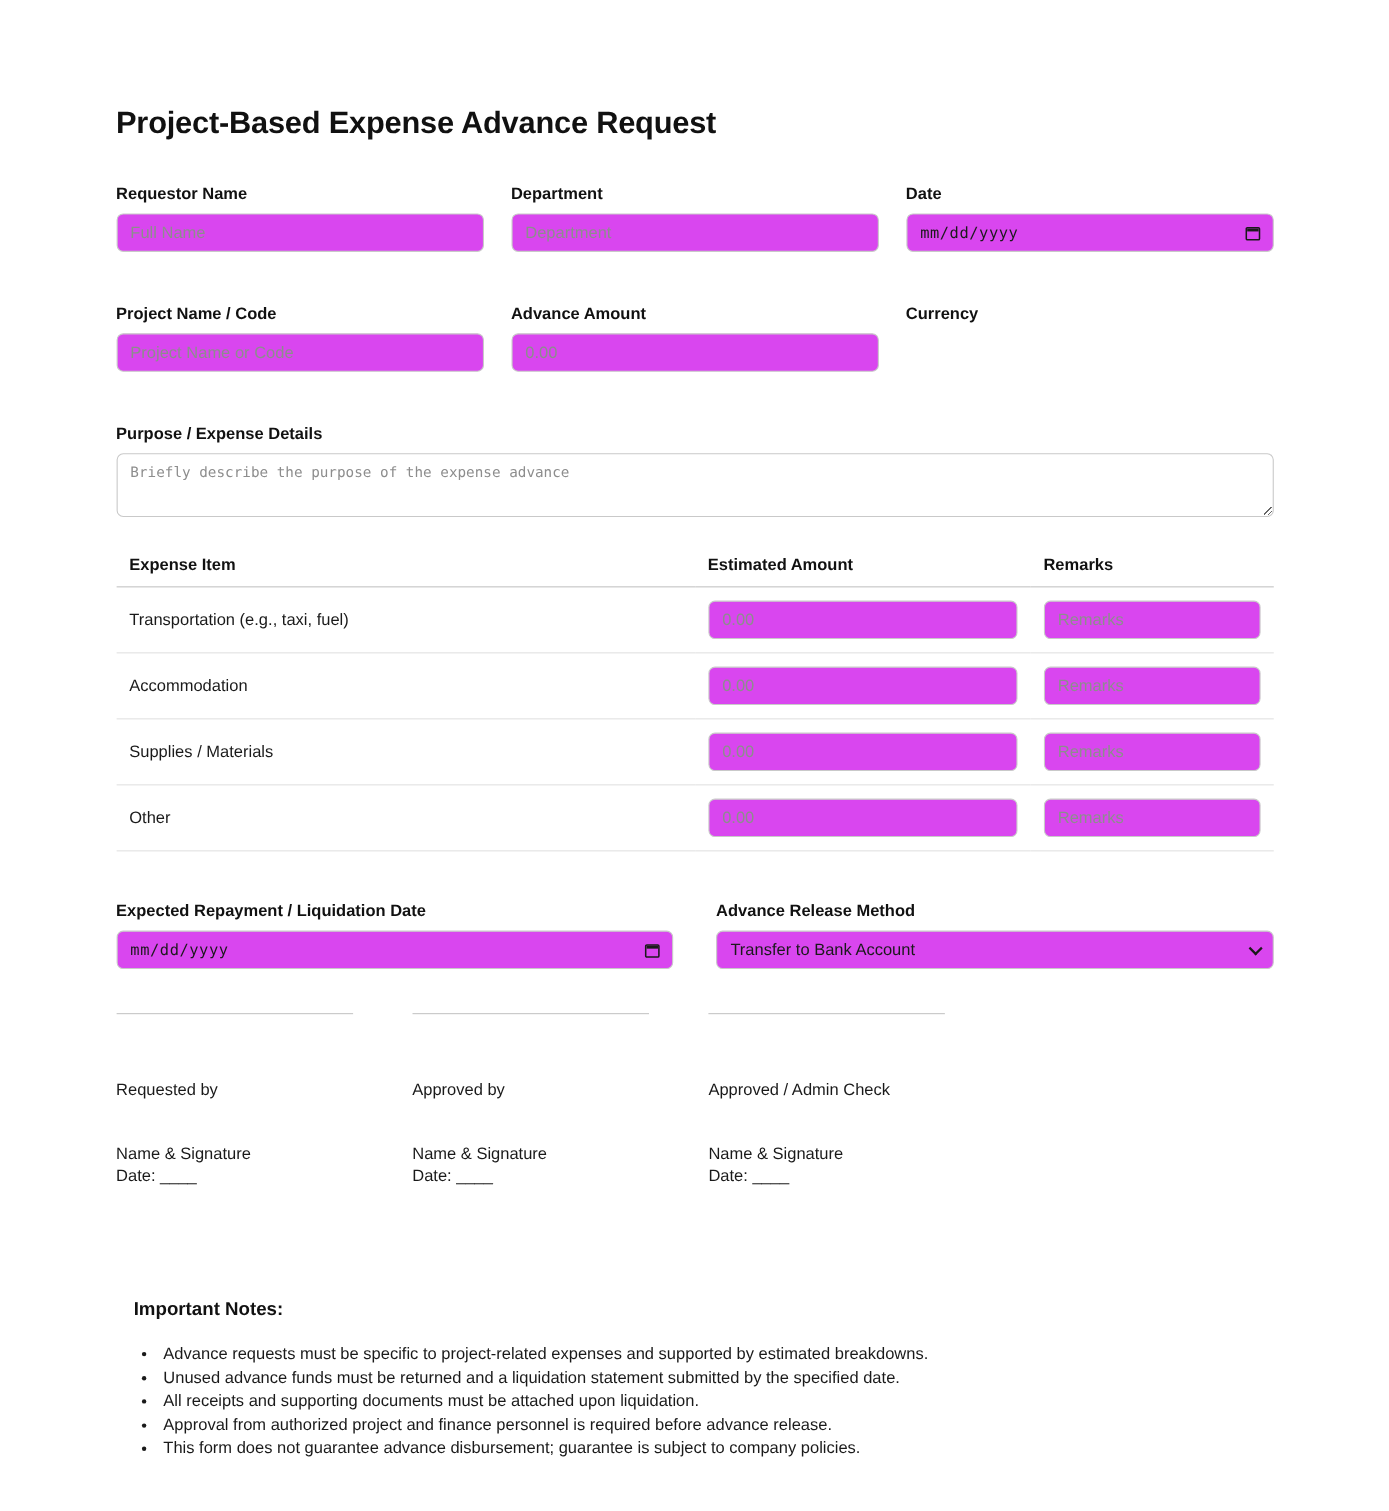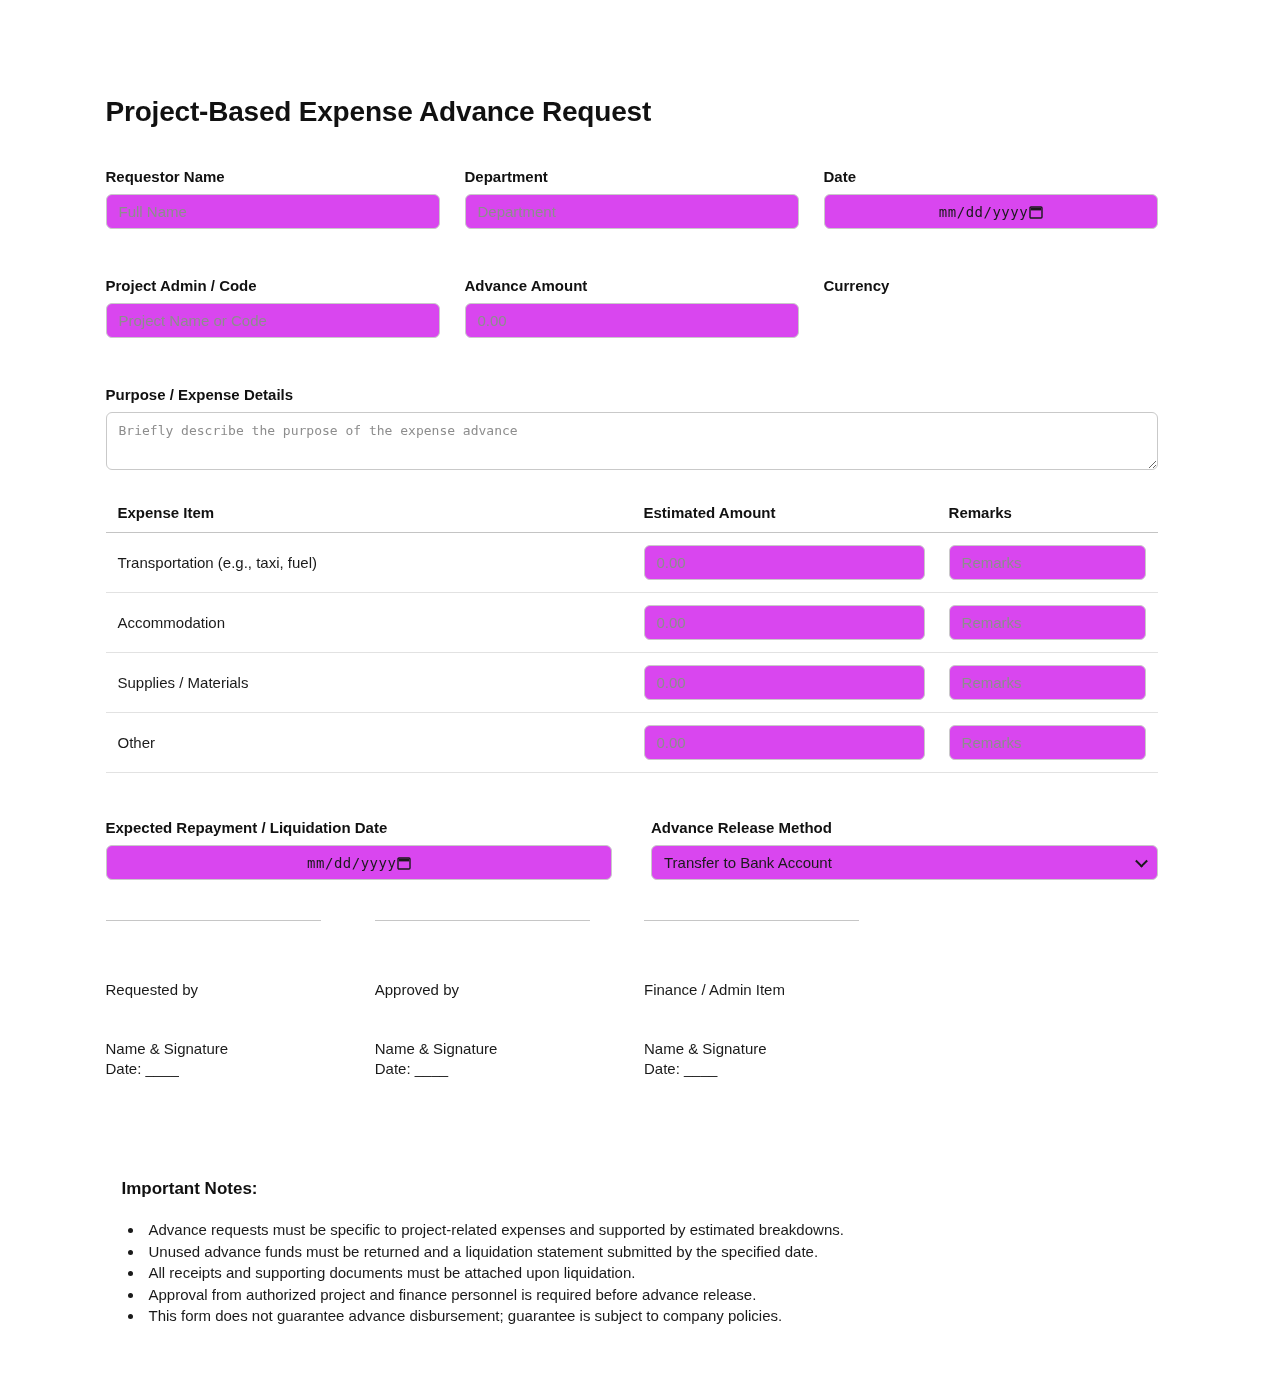--- a/index.html
+++ b/index.html
@@ -44,21 +44,21 @@
     font-size: 15px;
     color: #1a1a1a;
     padding: 0 12px;
     outline: none;
   }
   .text-input::placeholder, .cell-input::placeholder { color: #8d8d8d; opacity: 1; }
   
   .date-input {
     display: flex;
     align-items: center;
-    justify-content: center;
+    justify-content: space-between;
     cursor: default;
     padding-right: 10px;
   }
   .date-input .date-text {
     font-size: 14px;
     letter-spacing: 0.5px;
     color: #1a1a1a;
     font-family: "DejaVu Sans Mono", "Liberation Sans", monospace;
   }
   .date-input svg { display: block; }
@@ -201,21 +201,21 @@
             <rect x="2" y="3" width="12" height="11" rx="1" stroke="#1a1a1a" stroke-width="1.4"></rect>
             <rect x="2.8" y="3.8" width="10.4" height="2.6" fill="#1a1a1a"></rect>
           </svg>
         </span>
       </div>
     </div>
   </div>
 
   <div class="form-row">
     <div class="field">
-      <label class="field-label">Project Admin / Code</label>
+      <label class="field-label">Project Name / Code</label>
       <input class="text-input" type="text" placeholder="Project Name or Code" style="">
     </div>
     <div class="field">
       <label class="field-label">Advance Amount</label>
       <input class="text-input" type="text" placeholder="0.00" style="">
     </div>
     <div class="field">
       <label class="field-label">Currency</label>
     </div>
   </div>
@@ -295,21 +295,21 @@
       <div class="sig-date">Date: ____</div>
     </div>
     <div class="sig-col">
       <hr class="sig-line">
       <div class="sig-role">Approved by</div>
       <div class="sig-name">Name &amp; Signature</div>
       <div class="sig-date">Date: ____</div>
     </div>
     <div class="sig-col">
       <hr class="sig-line">
-      <div class="sig-role">Finance / Admin Item</div>
+      <div class="sig-role">Approved / Admin Check</div>
       <div class="sig-name">Name &amp; Signature</div>
       <div class="sig-date">Date: ____</div>
     </div>
     <div class="sig-col"></div>
   </div>
 
   <div class="notes">
     <div class="notes-heading">Important Notes:</div>
     <ul>
       <li>Advance requests must be specific to project-related expenses and supported by estimated breakdowns.</li>

